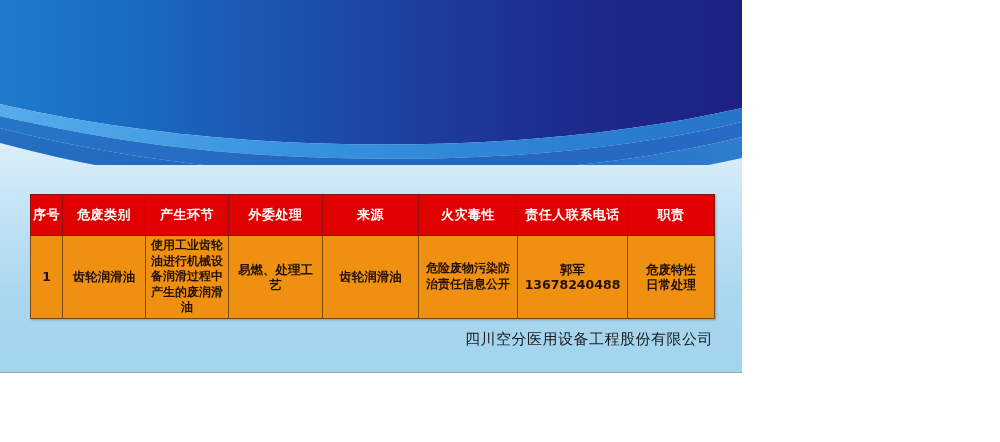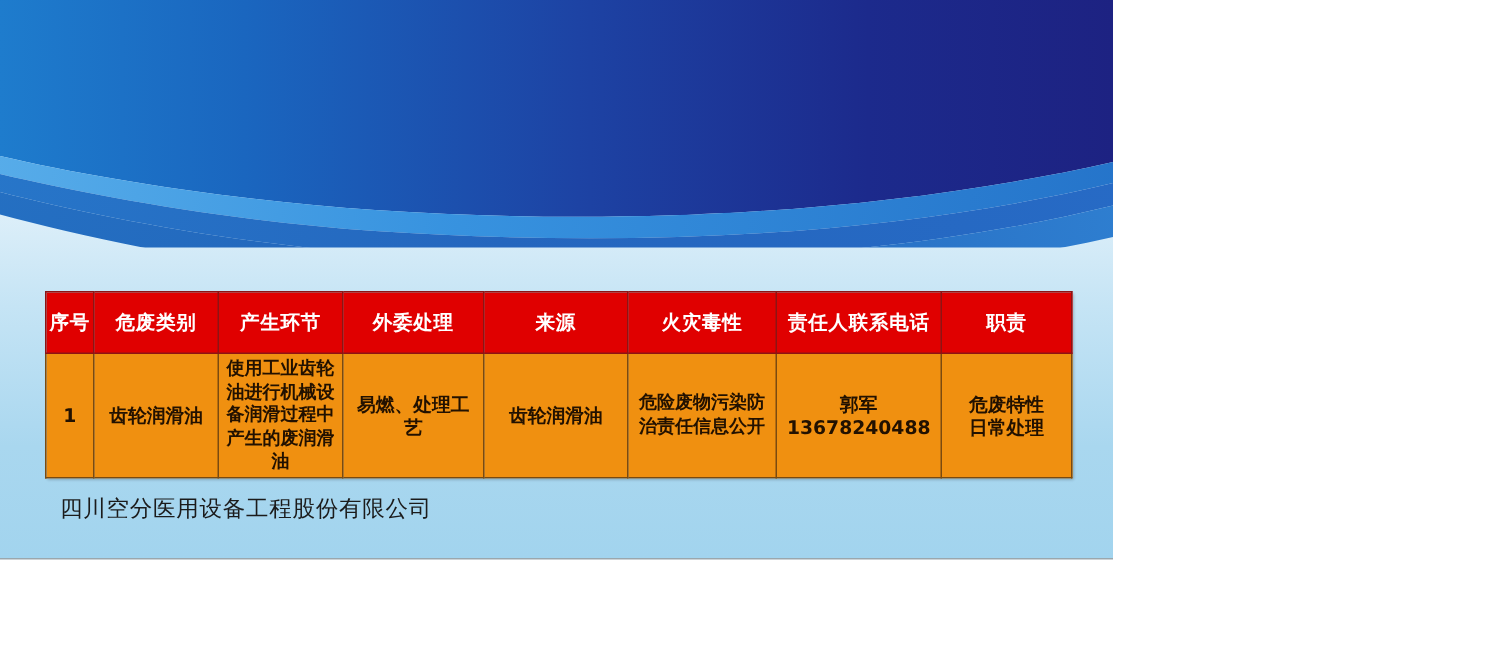--- a/index.html
+++ b/index.html
@@ -111,25 +111,25 @@
   .c-proc    { width: 99px; }
   .c-contact { width: 110px; }
   .c-duty    { width: 87px; }
 
   
   #company {
     position: absolute;
     left: 0px;
     top: 330px;
     width: 713px;
+    text-align: right;
     font-size: 15px;
     color: #1b1b1b;
     font-family: "DejaVu Sans", "Liberation Sans", sans-serif;
     letter-spacing: 0.5px;
-    margin-left: 40px;
   }
 </style>
 </head>
 <body>
 
 <div id="poster">
 
   <div id="banner">
     <svg viewBox="0 0 742 165" preserveAspectRatio="none">
       <defs>

